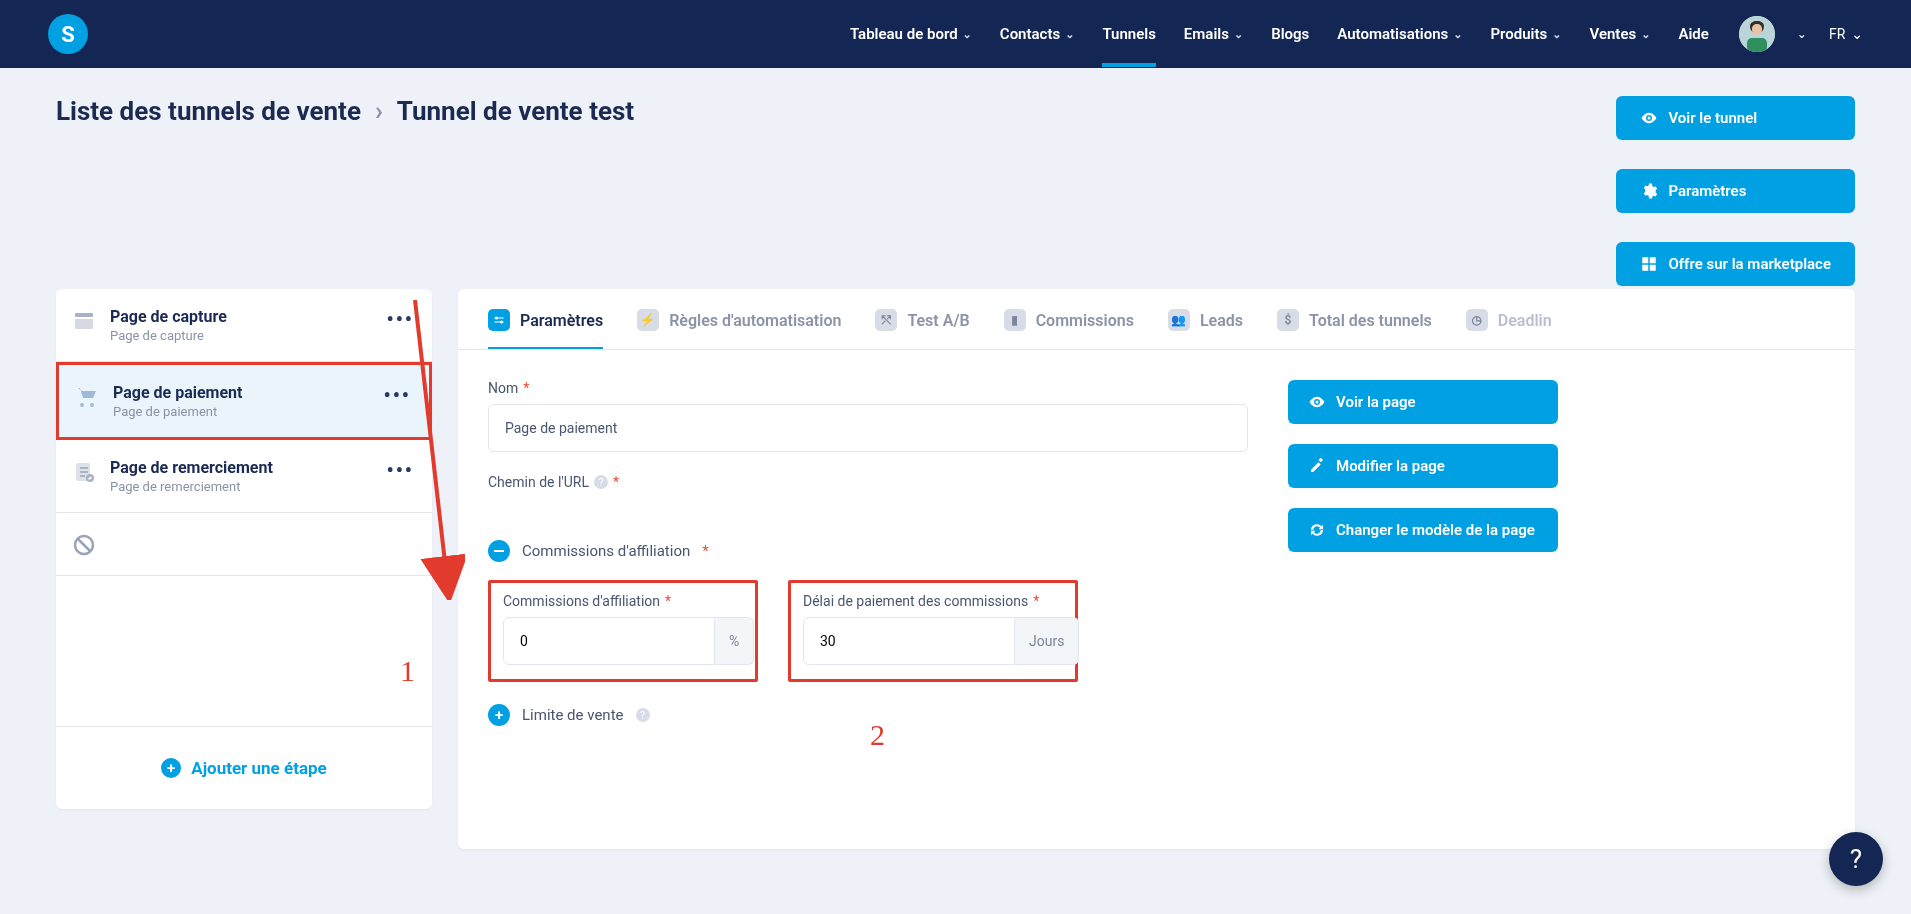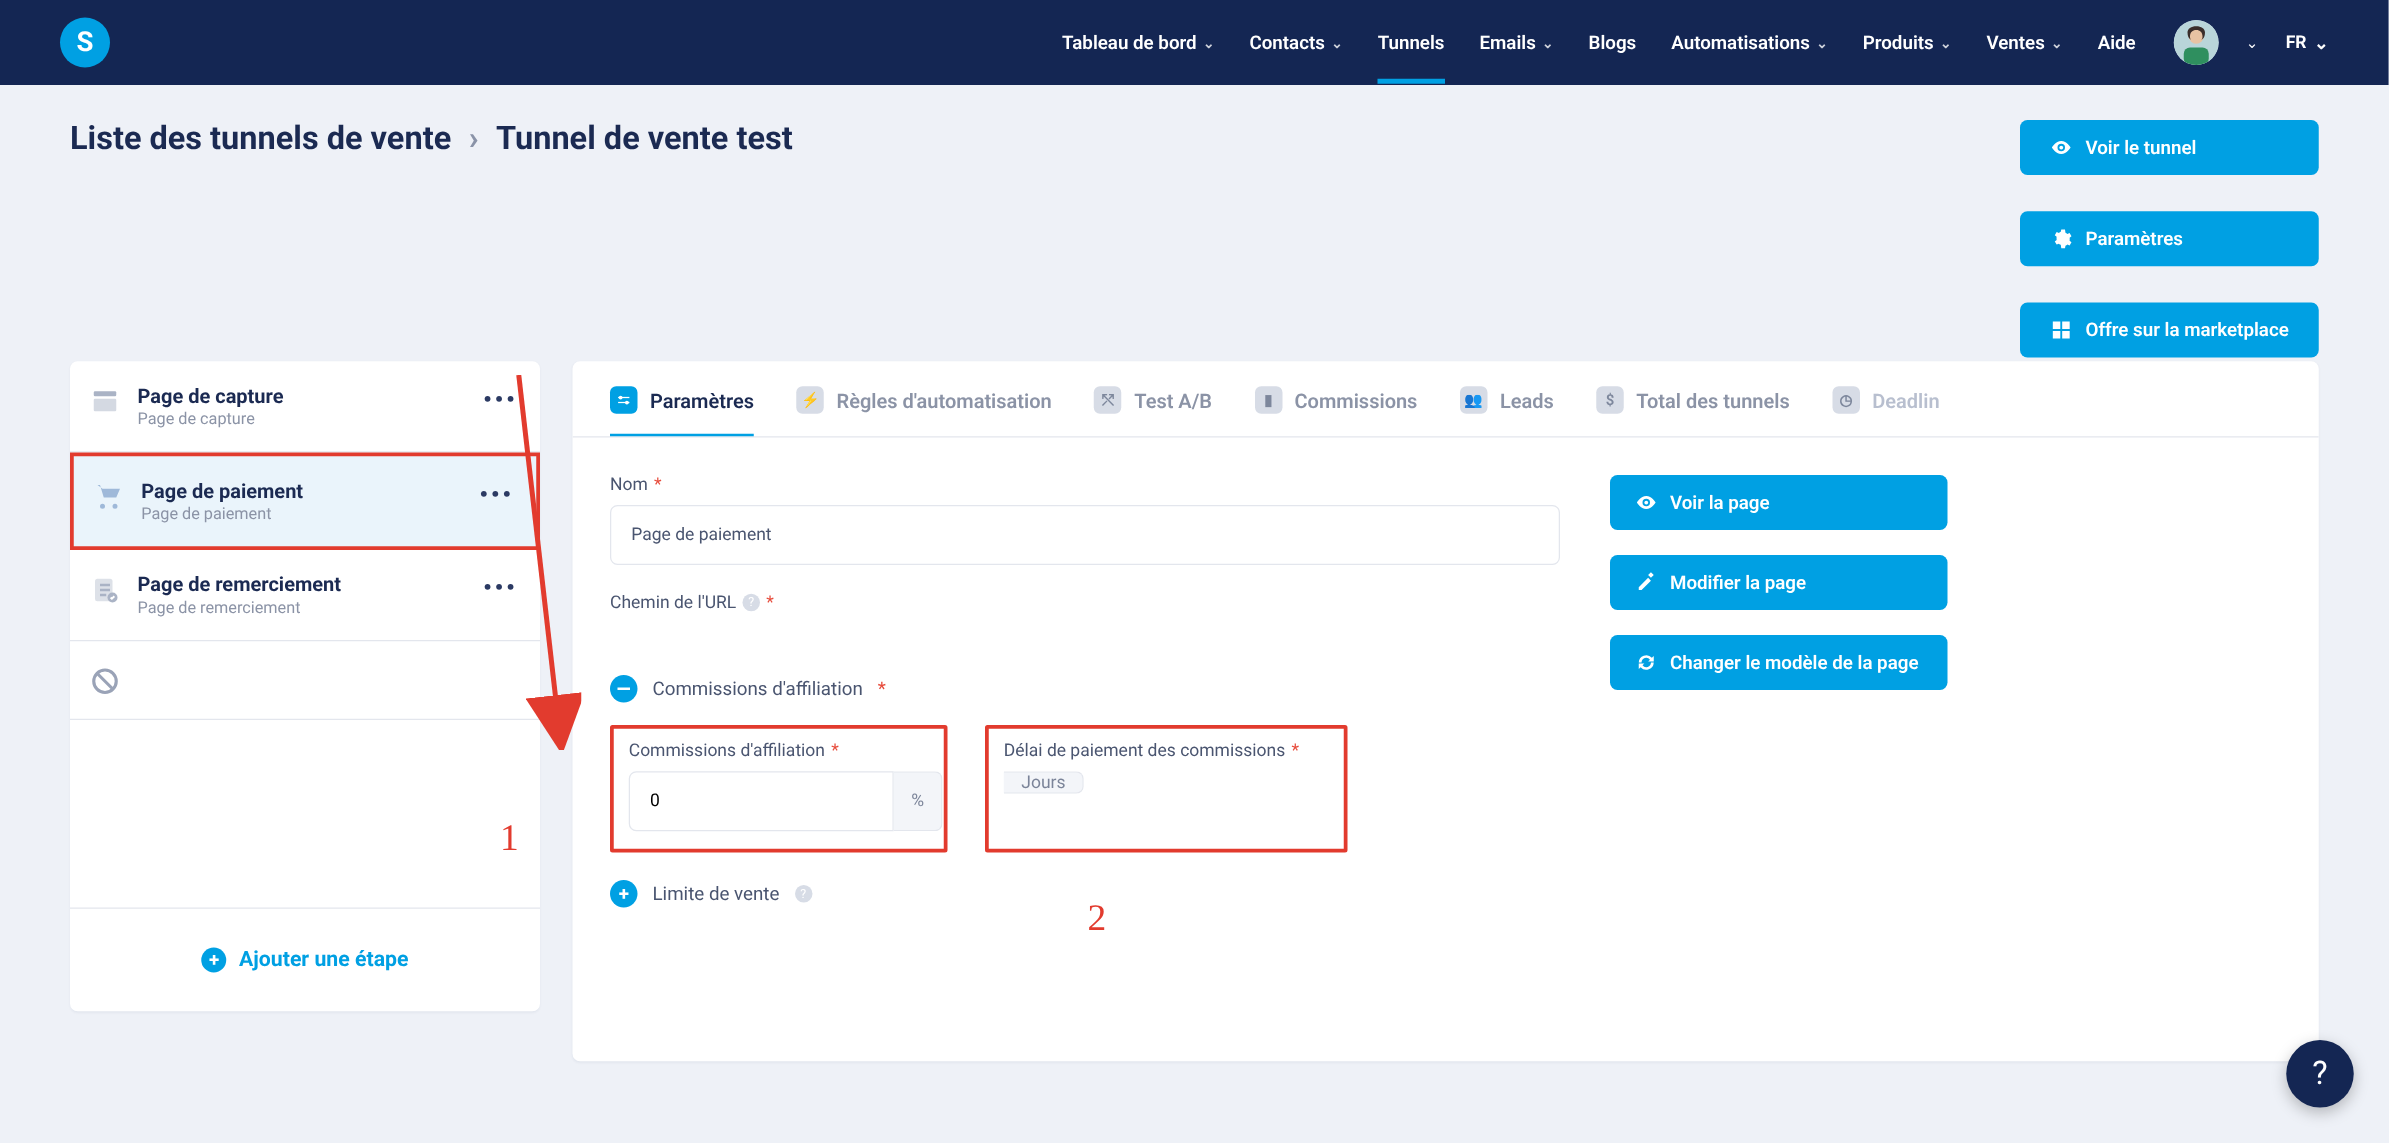--- a/index.html
+++ b/index.html
@@ -42,21 +42,21 @@
   }
   .nav-menu{display:flex;gap:28px;align-items:center;font-weight:600;font-size:15px;}
   .nav-item{display:flex;align-items:center;gap:5px;cursor:pointer;position:relative;}
   .nav-item .chev{font-size:11px;opacity:.8;}
   .nav-item.active::after{
     content:"";position:absolute;bottom:-24px;left:0;right:0;height:4px;background:var(--blue);
   }
   .nav-right{display:flex;align-items:center;gap:22px;margin-left:30px;}
   .avatar{width:36px;height:36px;border-radius:50%;background:#c7d7e6;display:flex;align-items:center;justify-content:center;overflow:hidden;}
   .avatar svg{width:36px;height:36px;}
-  .lang{display:flex;align-items:flex-start;gap:6px;font-weight:700;}
+  .lang{display:flex;align-items:flex-end;gap:6px;font-weight:400;}
   
   .page{padding:28px 56px;}
   .page-header{display:flex;align-items:flex-start;margin-bottom:3px;}
   .breadcrumb{display:flex;align-items:center;gap:14px;font-size:26px;font-weight:700;color:var(--text-dark);}
   .breadcrumb .sep{color:#8a93a8;font-weight:700;}
   .header-actions{margin-left:auto;display:flex;gap:29px;flex-direction:column;}
   .btn-blue{
     background:var(--blue);color:#fff;border:none;border-radius:6px;
     padding:0 24px;height:44px;display:flex;align-items:center;gap:10px;
     font-size:15px;font-weight:600;cursor:pointer;
@@ -378,20 +378,21 @@
                 <input value="0" style="">
                 <div class="unit">%</div>
               </div>
             </div>
             <div class="boxed" style="width:290px;">
               <div class="lbl">
                 <span>Délai de paiement des commissions</span>
                   <span class="req">*</span>
               </div>
               <div class="mini-group">
+                <input value="30" style="">
                 <div class="unit">Jours</div>
               </div>
             </div>
           </div>
 
           <div class="section-toggle" style="margin-top:22px;">
             <span class="circle-btn plus">+</span>
             <span>Limite de vente</span>
             <span class="help-dot">?</span>
           </div>

